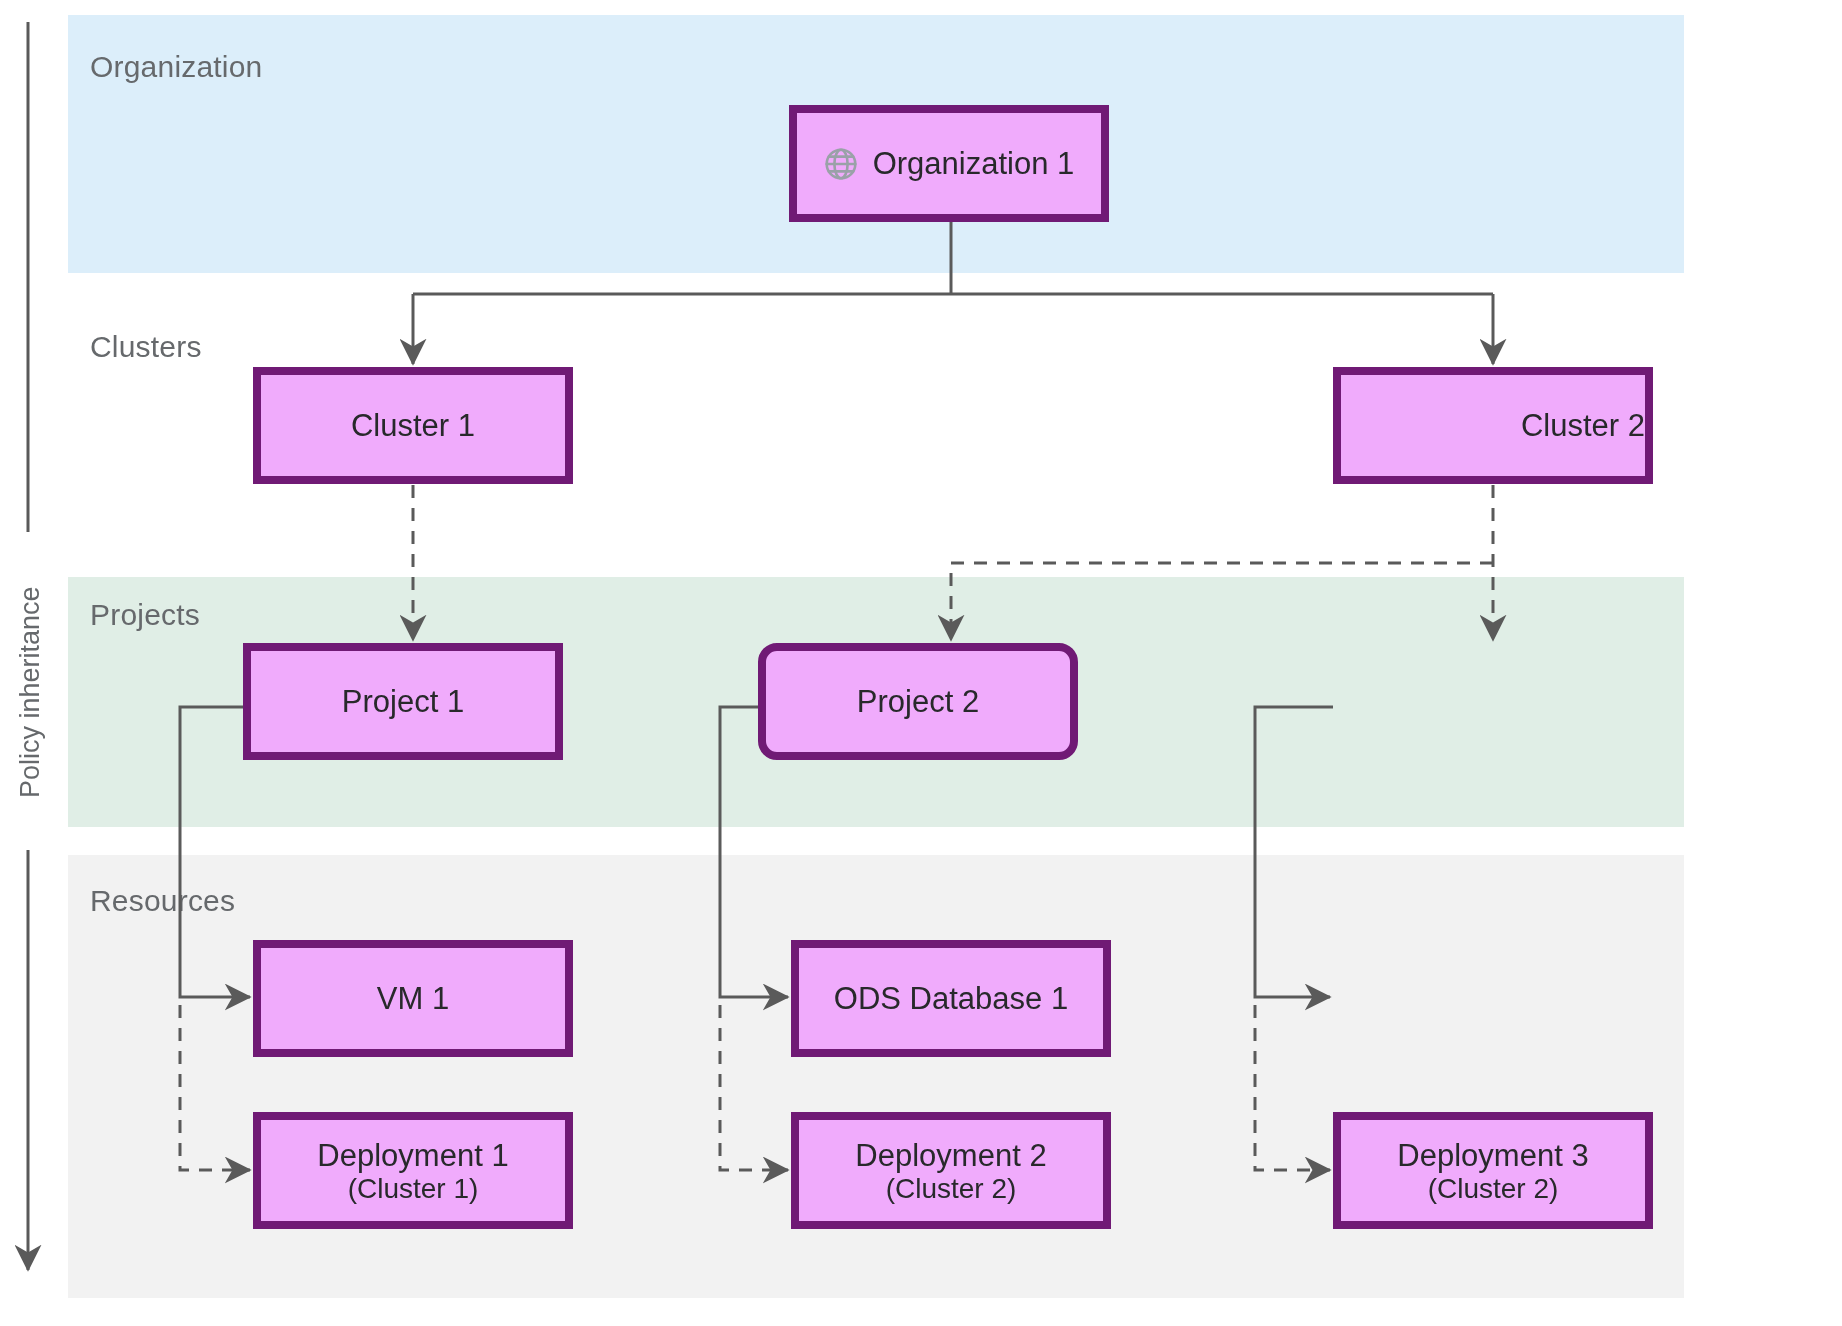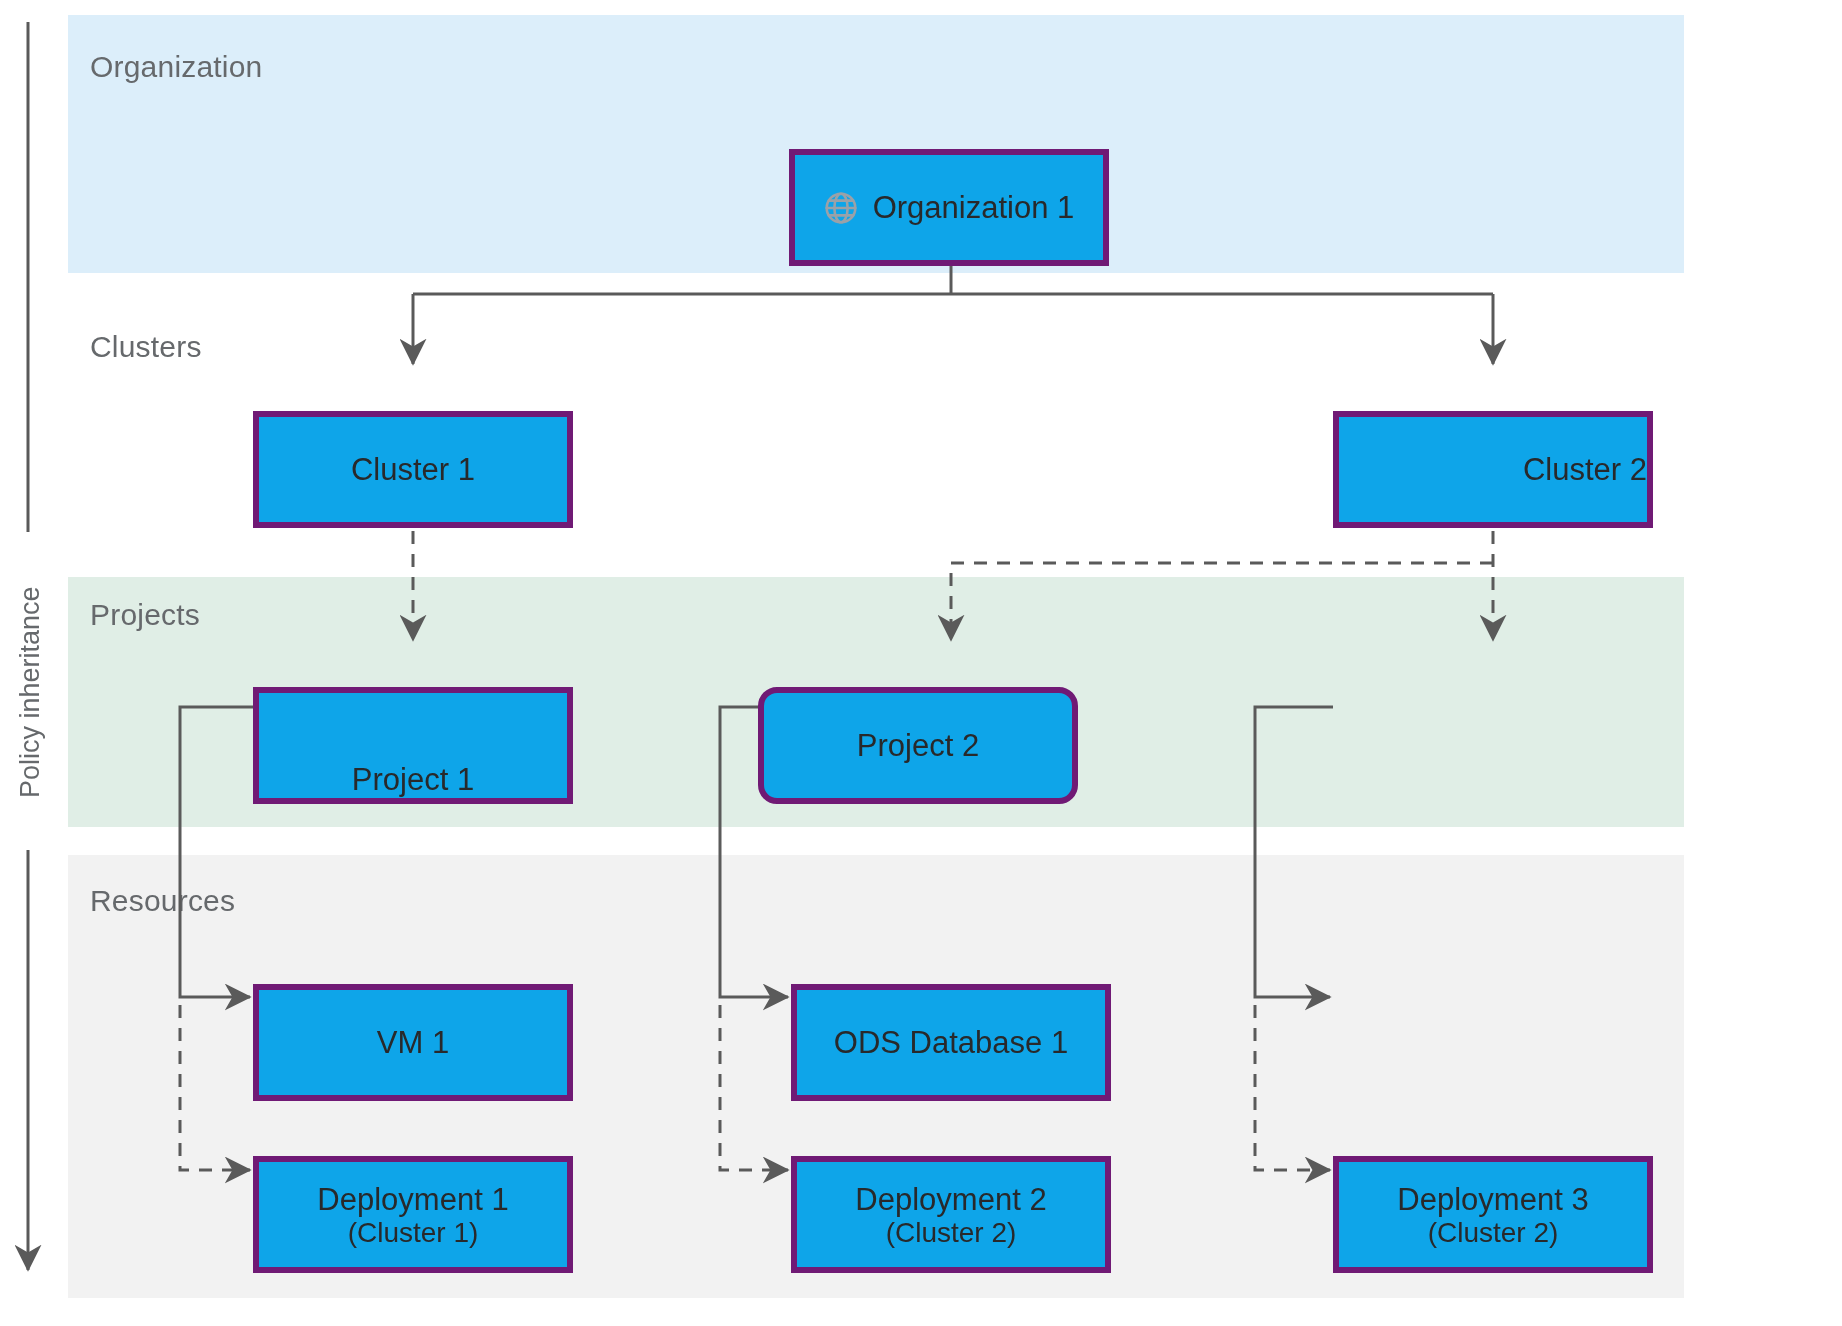--- a/index.html
+++ b/index.html
@@ -17,32 +17,32 @@
   .lbl-clusters{top:330px;}
   .lbl-projects{top:598px;}
   .lbl-resources{top:884px;}
 
   
   svg.connectors{position:absolute;left:0;top:0;width:1842px;height:1326px;pointer-events:none;}
   .edge{stroke:#5a5a5a;stroke-width:3;fill:none;}
   .edge.dashed{stroke-dasharray:13 10;}
 
   
-  .node{position:absolute;width:320px;height:117px;background:#0ea5e9;border:6px solid #701a75;
+  .node{position:absolute;width:320px;height:117px;background:#f0abfc;border:8px solid #701a75;
         box-sizing:border-box;display:flex;align-items:center;justify-content:center;
-        font-size:31px;color:#28292b;text-align:center;margin-top:44px;}
+        font-size:31px;color:#28292b;text-align:center;}
   .node .stack{display:flex;flex-direction:column;align-items:center;line-height:36px;}
   .node .sub{font-size:28px;line-height:30px;color:#28292b;}
   .node .row{display:flex;align-items:center;gap:15px;}
   .globe{display:inline-flex;width:34px;height:34px;}
 
   .n-org{left:789px;top:105px;}
   .n-cluster1{left:253px;top:367px;}
   .n-cluster2{left:1333px;top:367px;justify-content:flex-end;}
-  .n-project1{left:253px;top:643px;align-items:flex-end;}
+  .n-project1{left:243px;top:643px;}
   .n-project2{left:758px;top:643px;border-radius:19px;}
   .n-project3{left:1333px;top:643px;}
   .n-vm1{left:253px;top:940px;}
   .n-ods1{left:791px;top:940px;}
   .n-storage1{left:1333px;top:940px;}
   .n-dep1{left:253px;top:1112px;}
   .n-dep2{left:791px;top:1112px;}
   .n-dep3{left:1333px;top:1112px;}
 
   

